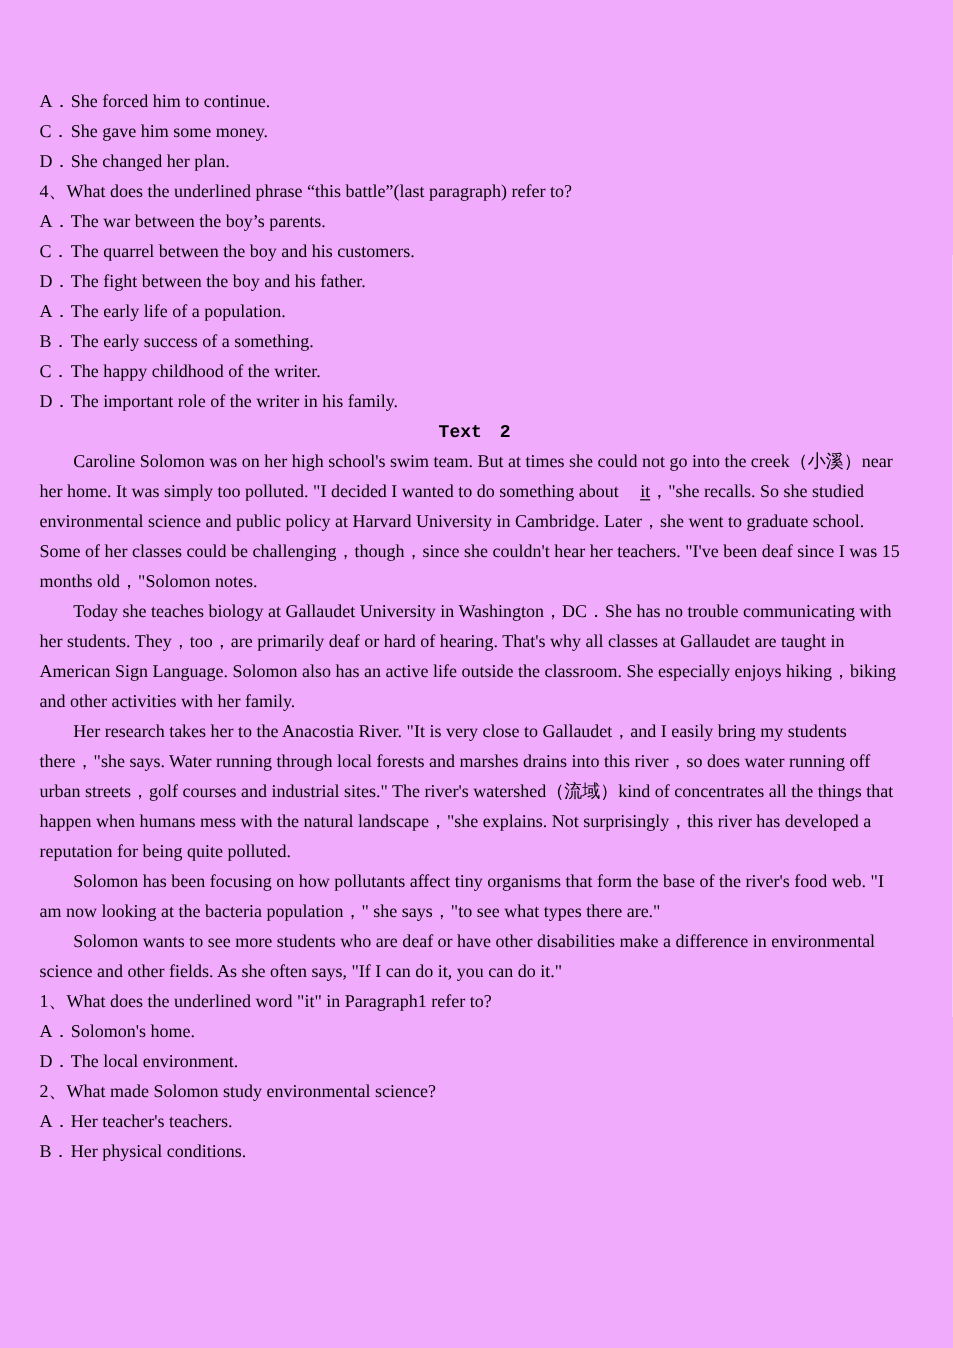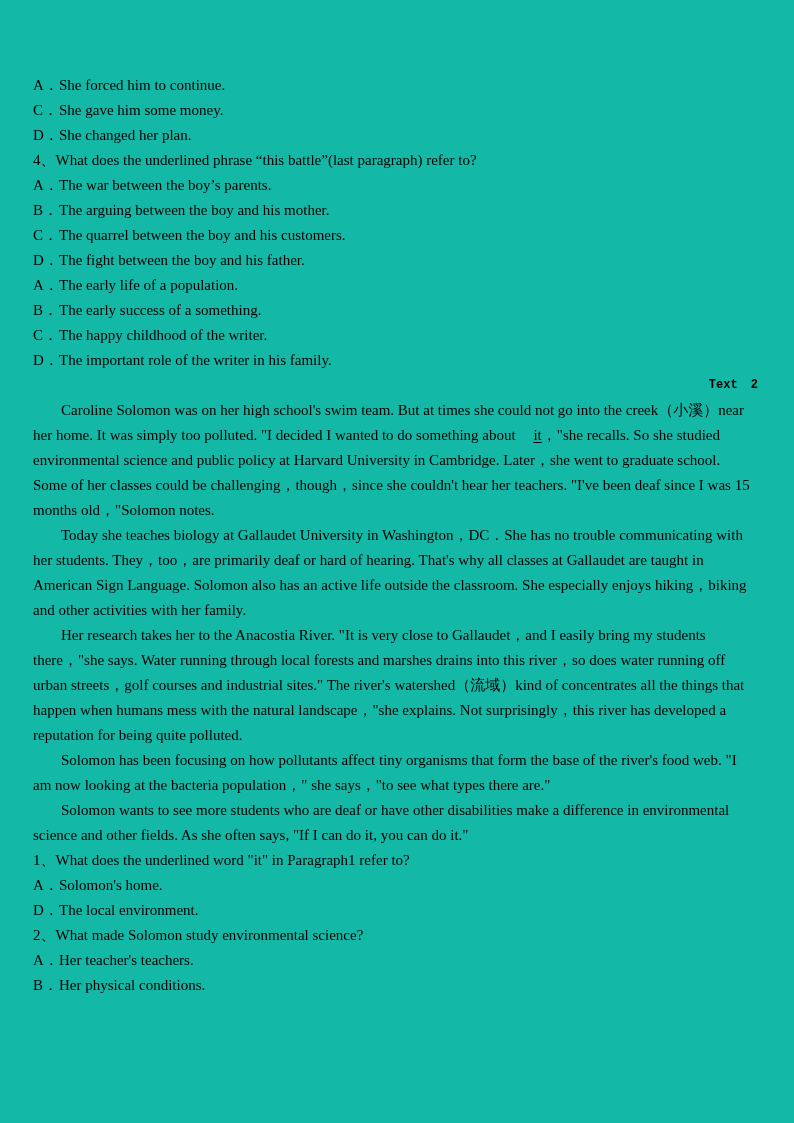--- a/index.html
+++ b/index.html
@@ -4,21 +4,21 @@
 <style>
   html, body {
     margin: 0;
     padding: 0;
     background: #ffffff;
   }
   .page {
     position: relative;
     width: 794px;
     height: 1123px;
-    background: #14b8a6;
+    background: #f0abfc;
     box-sizing: border-box;
     padding: 73px 36px 0 33px;
     font-family: "Liberation Serif", "DejaVu Serif", serif;
     font-size: 15px;
     line-height: 25px;
     color: #000000;
     overflow: hidden;
   }
   .line { margin: 0; }
   .opt-label {
@@ -29,45 +29,44 @@
     display: inline-block;
     min-width: 22px;
   }
   .para {
     margin: 0;
     text-indent: 28px;
     text-align: left;
   }
   .passage-title {
     margin: 0;
-    text-align: right;
+    text-align: center;
     font-family: "Liberation Mono", "DejaVu Sans Mono", monospace;
     font-weight: bold;
-    font-size: 12px;
+    font-size: 15px;
     word-spacing: 6px;
     line-height: 25px;
   }
   .u {
     text-decoration: underline;
     text-underline-offset: 2px;
     margin-left: 14px;
   }
 </style>
 </head>
 <body>
 
 <div class="page">
 
   <div class="line"><span class="opt-label">A．</span><span>She forced him to continue.</span></div>
   <div class="line"><span class="opt-label">C．</span><span>She gave him some money.</span></div>
   <div class="line"><span class="opt-label">D．</span><span>She changed her plan.</span></div>
 
   <div class="line"><span class="q-num">4、</span><span>What does the underlined phrase “this battle”(last paragraph) refer to?</span></div>
   <div class="line"><span class="opt-label">A．</span><span>The war between the boy’s parents.</span></div>
-  <div class="line"><span class="opt-label">B．</span><span>The arguing between the boy and his mother.</span></div>
   <div class="line"><span class="opt-label">C．</span><span>The quarrel between the boy and his customers.</span></div>
   <div class="line"><span class="opt-label">D．</span><span>The fight between the boy and his father.</span></div>
 
   <div class="line"><span class="opt-label">A．</span><span>The early life of a population.</span></div>
   <div class="line"><span class="opt-label">B．</span><span>The early success of a something.</span></div>
   <div class="line"><span class="opt-label">C．</span><span>The happy childhood of the writer.</span></div>
   <div class="line"><span class="opt-label">D．</span><span>The important role of the writer in his family.</span></div>
 
   <div class="passage-title">Text 2</div>
 

